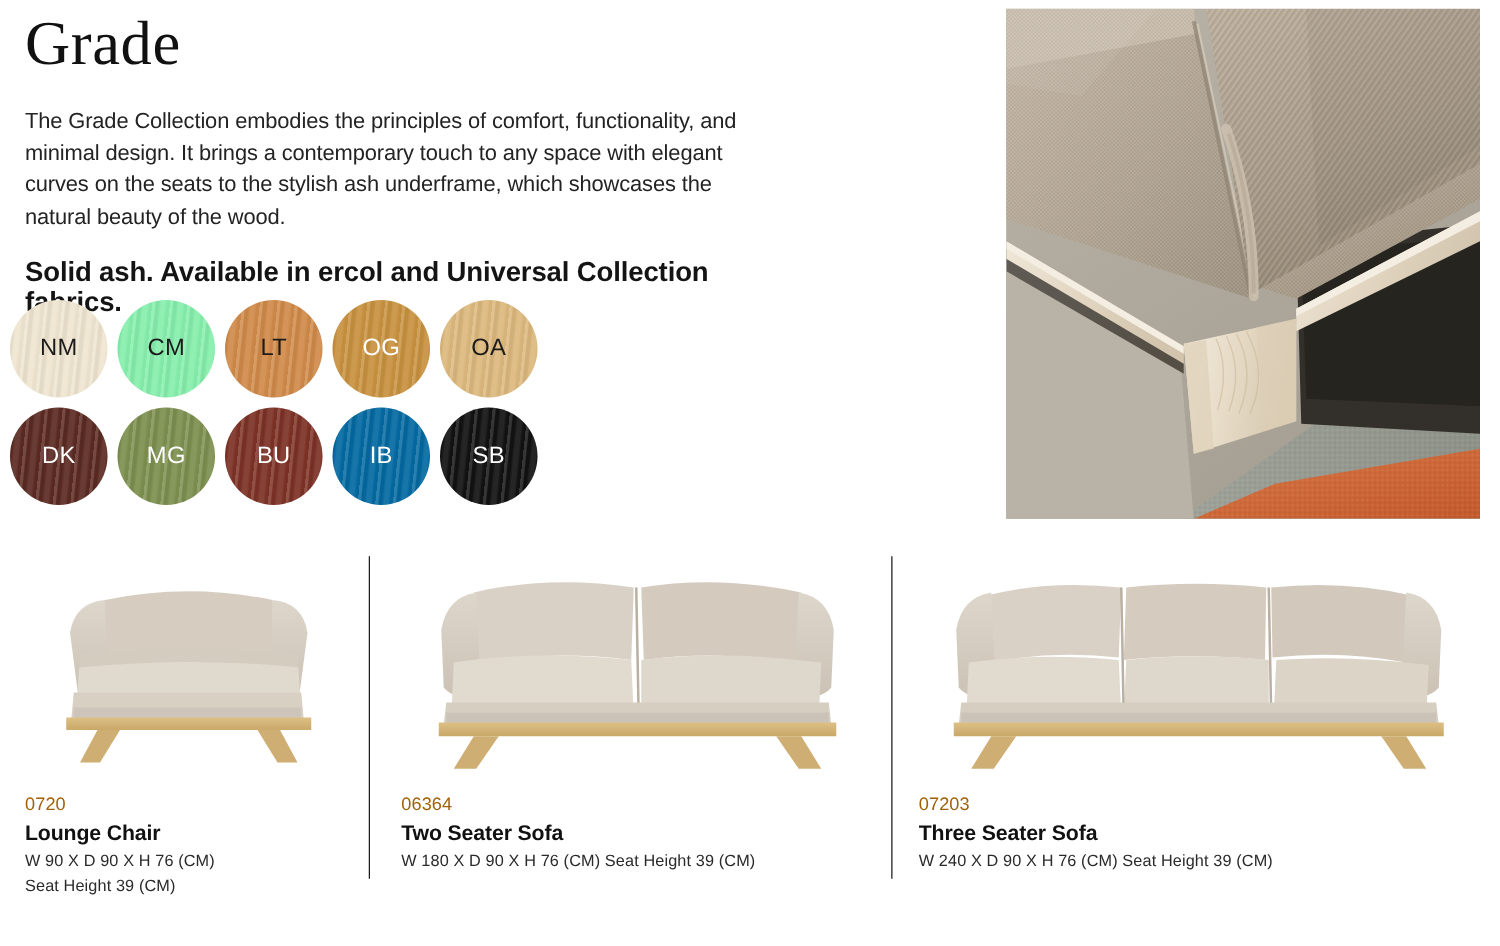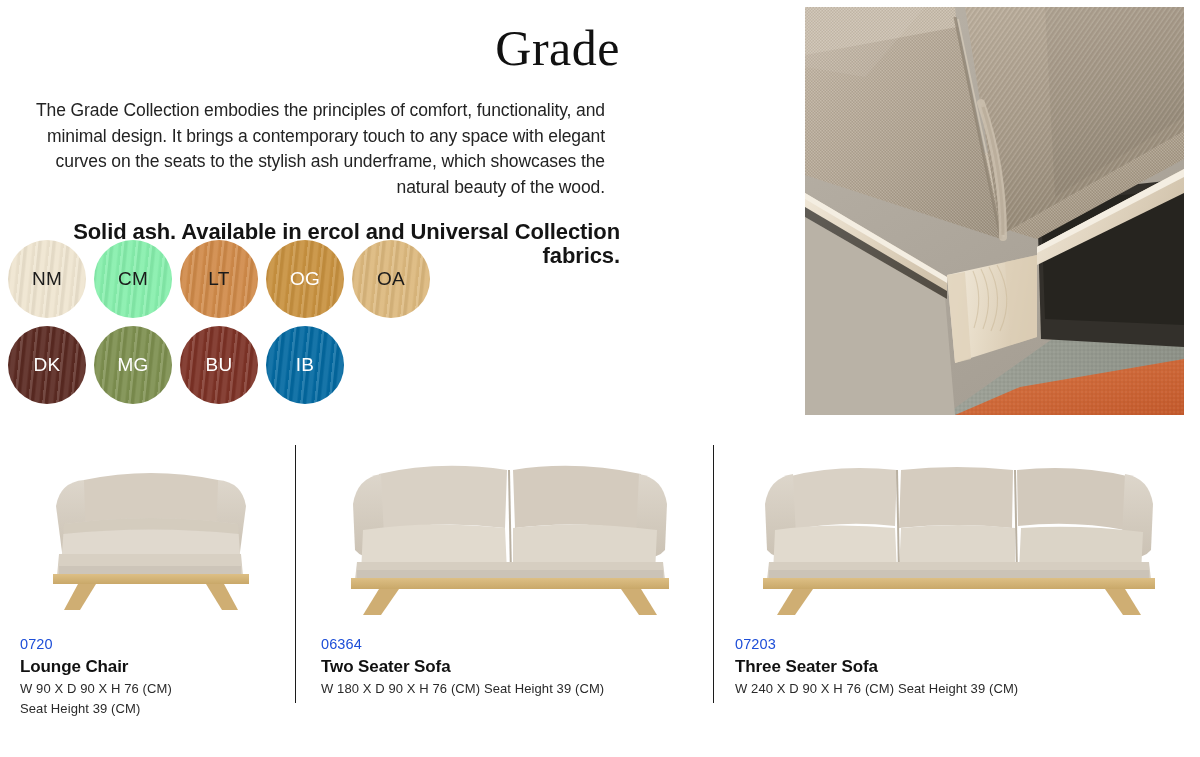--- a/index.html
+++ b/index.html
@@ -7,21 +7,21 @@
     width: 1200px;
     height: 757px;
     background: #ffffff;
     font-family: "Liberation Sans", sans-serif;
     color: #1a1a1a;
     overflow: hidden;
   }
   .page { position: relative; width: 1200px; height: 757px; background:#fff; }
 
   
-  .copy { position: absolute; left: 20px; top: 20px; width: 600px; text-align: right; }
+  .copy { position: absolute; left: 20px; top: 6px; width: 600px; }
   .title {
     font-family: "Liberation Serif", serif;
     font-weight: 400;
     font-size: 50px;
     line-height: 1.12;
     letter-spacing: 0.5px;
     color: #111;
   }
   .intro {
     margin-top: 22px;
@@ -84,21 +84,21 @@
   .product.p3 { left: 735px; width: 448px; }
 
   .prod-img-wrap {
     position: relative;
     height: 178px;
     display: flex;
     align-items: flex-end;
     justify-content: center;
   }
   .prod-meta { margin-top: 14px; }
-  .sku      { font-size: 14.5px; color: #1d4ed8; line-height: 19px; letter-spacing: 0.1px;}
+  .sku      { font-size: 14.5px; color: #a16207; line-height: 19px; letter-spacing: 0.1px;}
   .pname    { font-size: 17px; font-weight: 700; color: #111; line-height: 25px; letter-spacing: -0.1px; }
   .pdims    { font-size: 13px; color: #2a2a2a; line-height: 20px; letter-spacing: 0.1px; }
 
   
   .hero {
     position: absolute;
     left: 805px; top: 7px;
     width: 379px; height: 408px;
     overflow: hidden;
     background: #b9ac9c;
@@ -149,20 +149,24 @@
         <span class="grain" style="background: repeating-linear-gradient(96deg, rgba(255, 255, 255, 0.3) 0px, rgba(255, 255, 255, 0.3) 2px, rgba(0, 0, 0, 0.1) 3px, rgba(0, 0, 0, 0.1) 5px, rgba(255, 255, 255, 0.16) 7px, rgba(255, 255, 255, 0.16) 10px, rgba(0, 0, 0, 0.06) 12px, rgba(0, 0, 0, 0.06) 14px);"></span>
         <span class="code">MG</span>
       </div>
       <div class="swatch" style="background: rgb(125, 50, 38); color: rgb(255, 255, 255);">
         <span class="grain" style="background: repeating-linear-gradient(96deg, rgba(255, 255, 255, 0.3) 0px, rgba(255, 255, 255, 0.3) 2px, rgba(0, 0, 0, 0.1) 3px, rgba(0, 0, 0, 0.1) 5px, rgba(255, 255, 255, 0.16) 7px, rgba(255, 255, 255, 0.16) 10px, rgba(0, 0, 0, 0.06) 12px, rgba(0, 0, 0, 0.06) 14px);"></span>
         <span class="code">BU</span>
       </div>
       <div class="swatch" style="background: #0369a1; color: rgb(255, 255, 255);">
         <span class="grain" style="background: repeating-linear-gradient(96deg, rgba(255, 255, 255, 0.3) 0px, rgba(255, 255, 255, 0.3) 2px, rgba(0, 0, 0, 0.1) 3px, rgba(0, 0, 0, 0.1) 5px, rgba(255, 255, 255, 0.16) 7px, rgba(255, 255, 255, 0.16) 10px, rgba(0, 0, 0, 0.06) 12px, rgba(0, 0, 0, 0.06) 14px);"></span>
         <span class="code">IB</span>
+      </div>
+      <div class="swatch" style="background: rgb(18, 18, 18); color: rgb(255, 255, 255);">
+        <span class="grain" style="background: repeating-linear-gradient(96deg, rgba(255, 255, 255, 0.3) 0px, rgba(255, 255, 255, 0.3) 2px, rgba(0, 0, 0, 0.1) 3px, rgba(0, 0, 0, 0.1) 5px, rgba(255, 255, 255, 0.16) 7px, rgba(255, 255, 255, 0.16) 10px, rgba(0, 0, 0, 0.06) 12px, rgba(0, 0, 0, 0.06) 14px);"></span>
+        <span class="code">SB</span>
       </div>
     </div>
 
   </div>
 
   <div class="hero">
     <svg viewBox="0 0 379 408" width="379" height="408" preserveAspectRatio="none">
       <defs>
         <linearGradient id="fabL" x1="0" y1="0" x2="1" y2="1">
           <stop offset="0%" stop-color="#c3b6a5"></stop>

